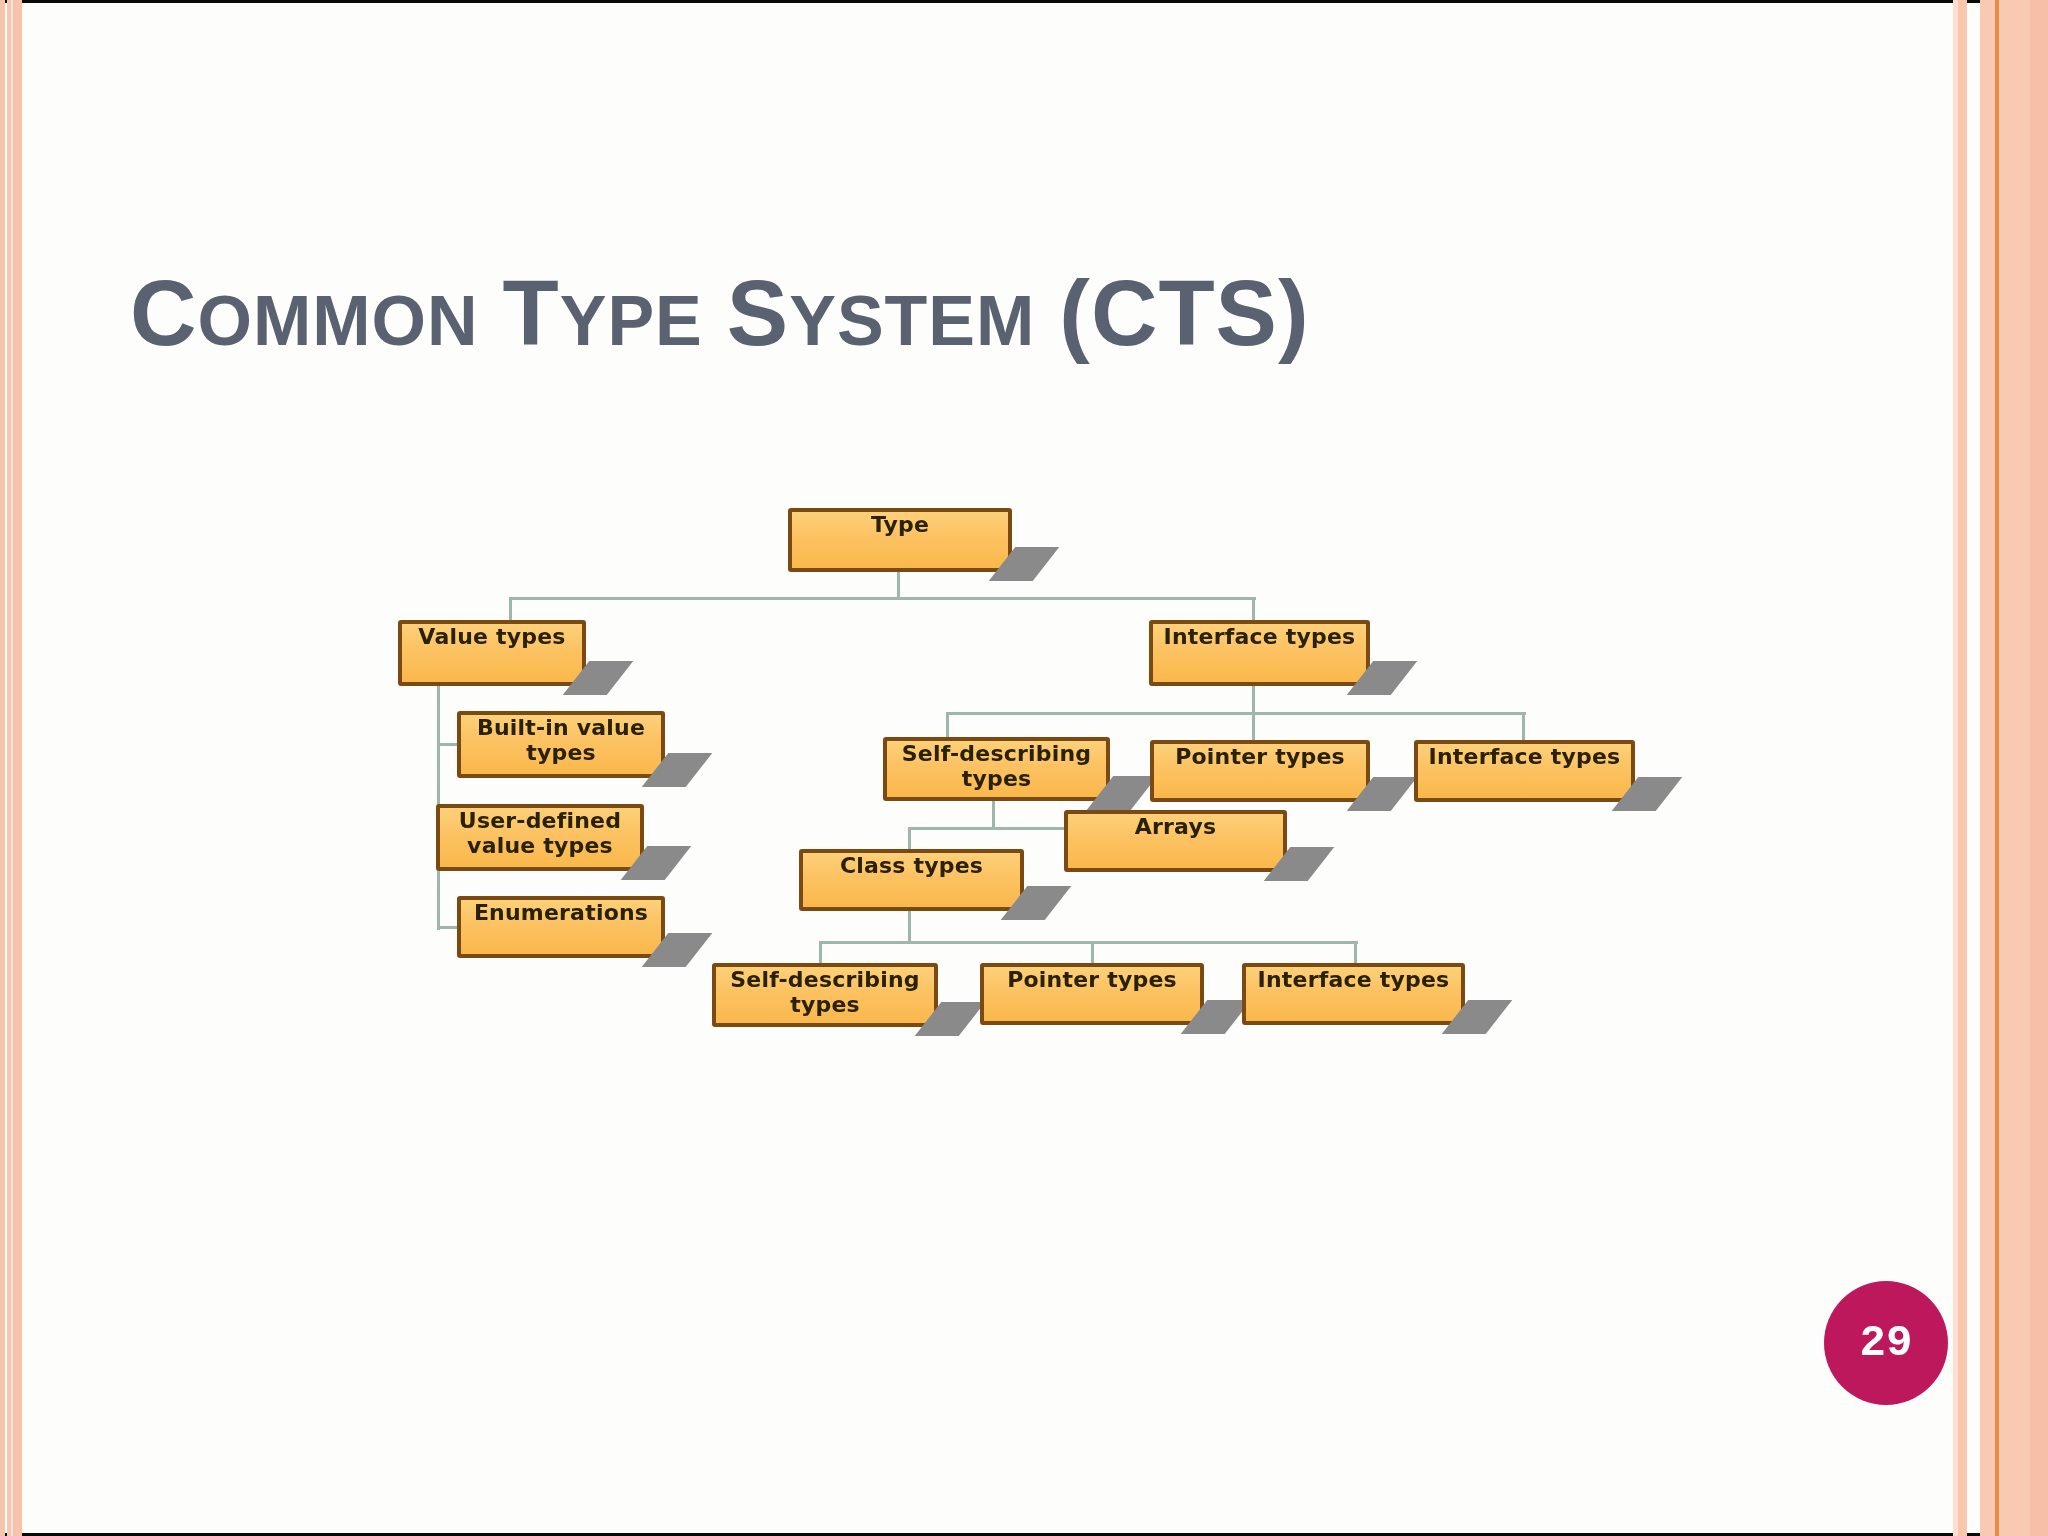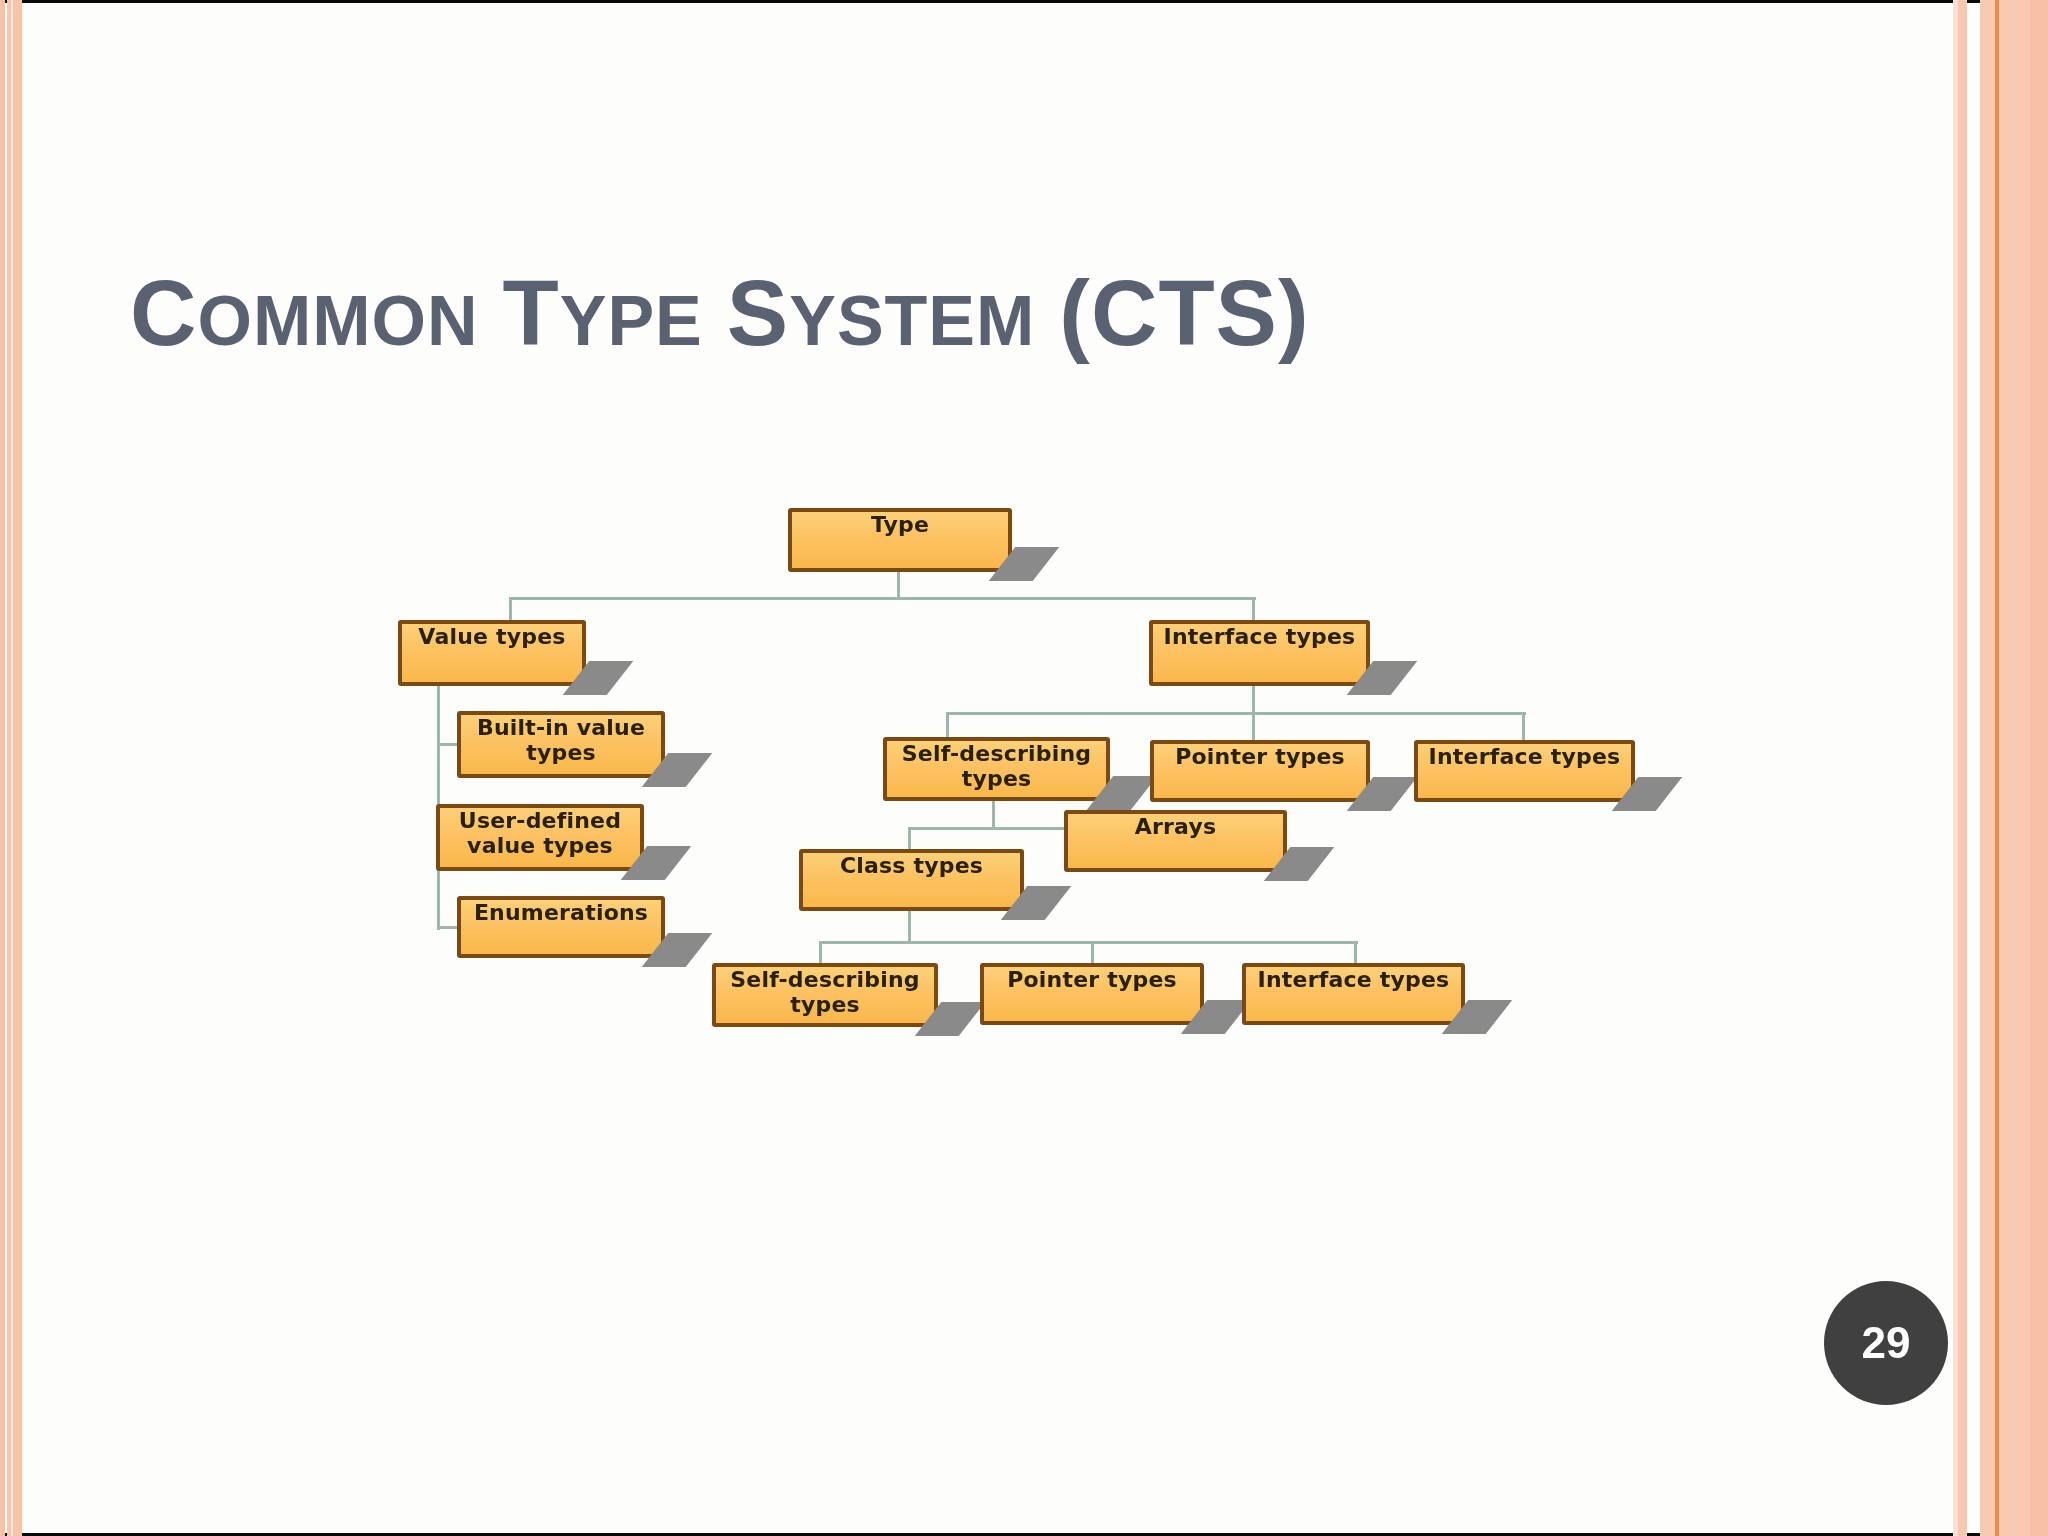--- a/index.html
+++ b/index.html
@@ -49,24 +49,24 @@
   .node::after{ 
     content:"";position:absolute;z-index:-1;
     right:-38px;bottom:-13px;width:44px;height:34px;
     background:#8A8A8A;transform:skewX(-38deg);
   }
   .edge{position:absolute;background:#9DB7AC;z-index:1;}
 
   
   .badge{
     position:absolute;left:1824px;top:1281px;width:124px;height:124px;
-    border-radius:50%;background:#404040;
+    border-radius:50%;background:#be185d;
     display:flex;align-items:center;justify-content:center;
     color:#ffffff;font-size:44px;font-weight:bold;
-    font-family:Liberation Sans, sans-serif;
+    font-family:Liberation Mono, monospace;
   }
 </style>
 </head>
 <body>
 
 <div class="edge-line top"></div>
 <div class="edge-line bottom"></div>
 <div class="stripe l1"></div>
 <div class="stripe l2"></div>
 <div class="stripe l3"></div>

